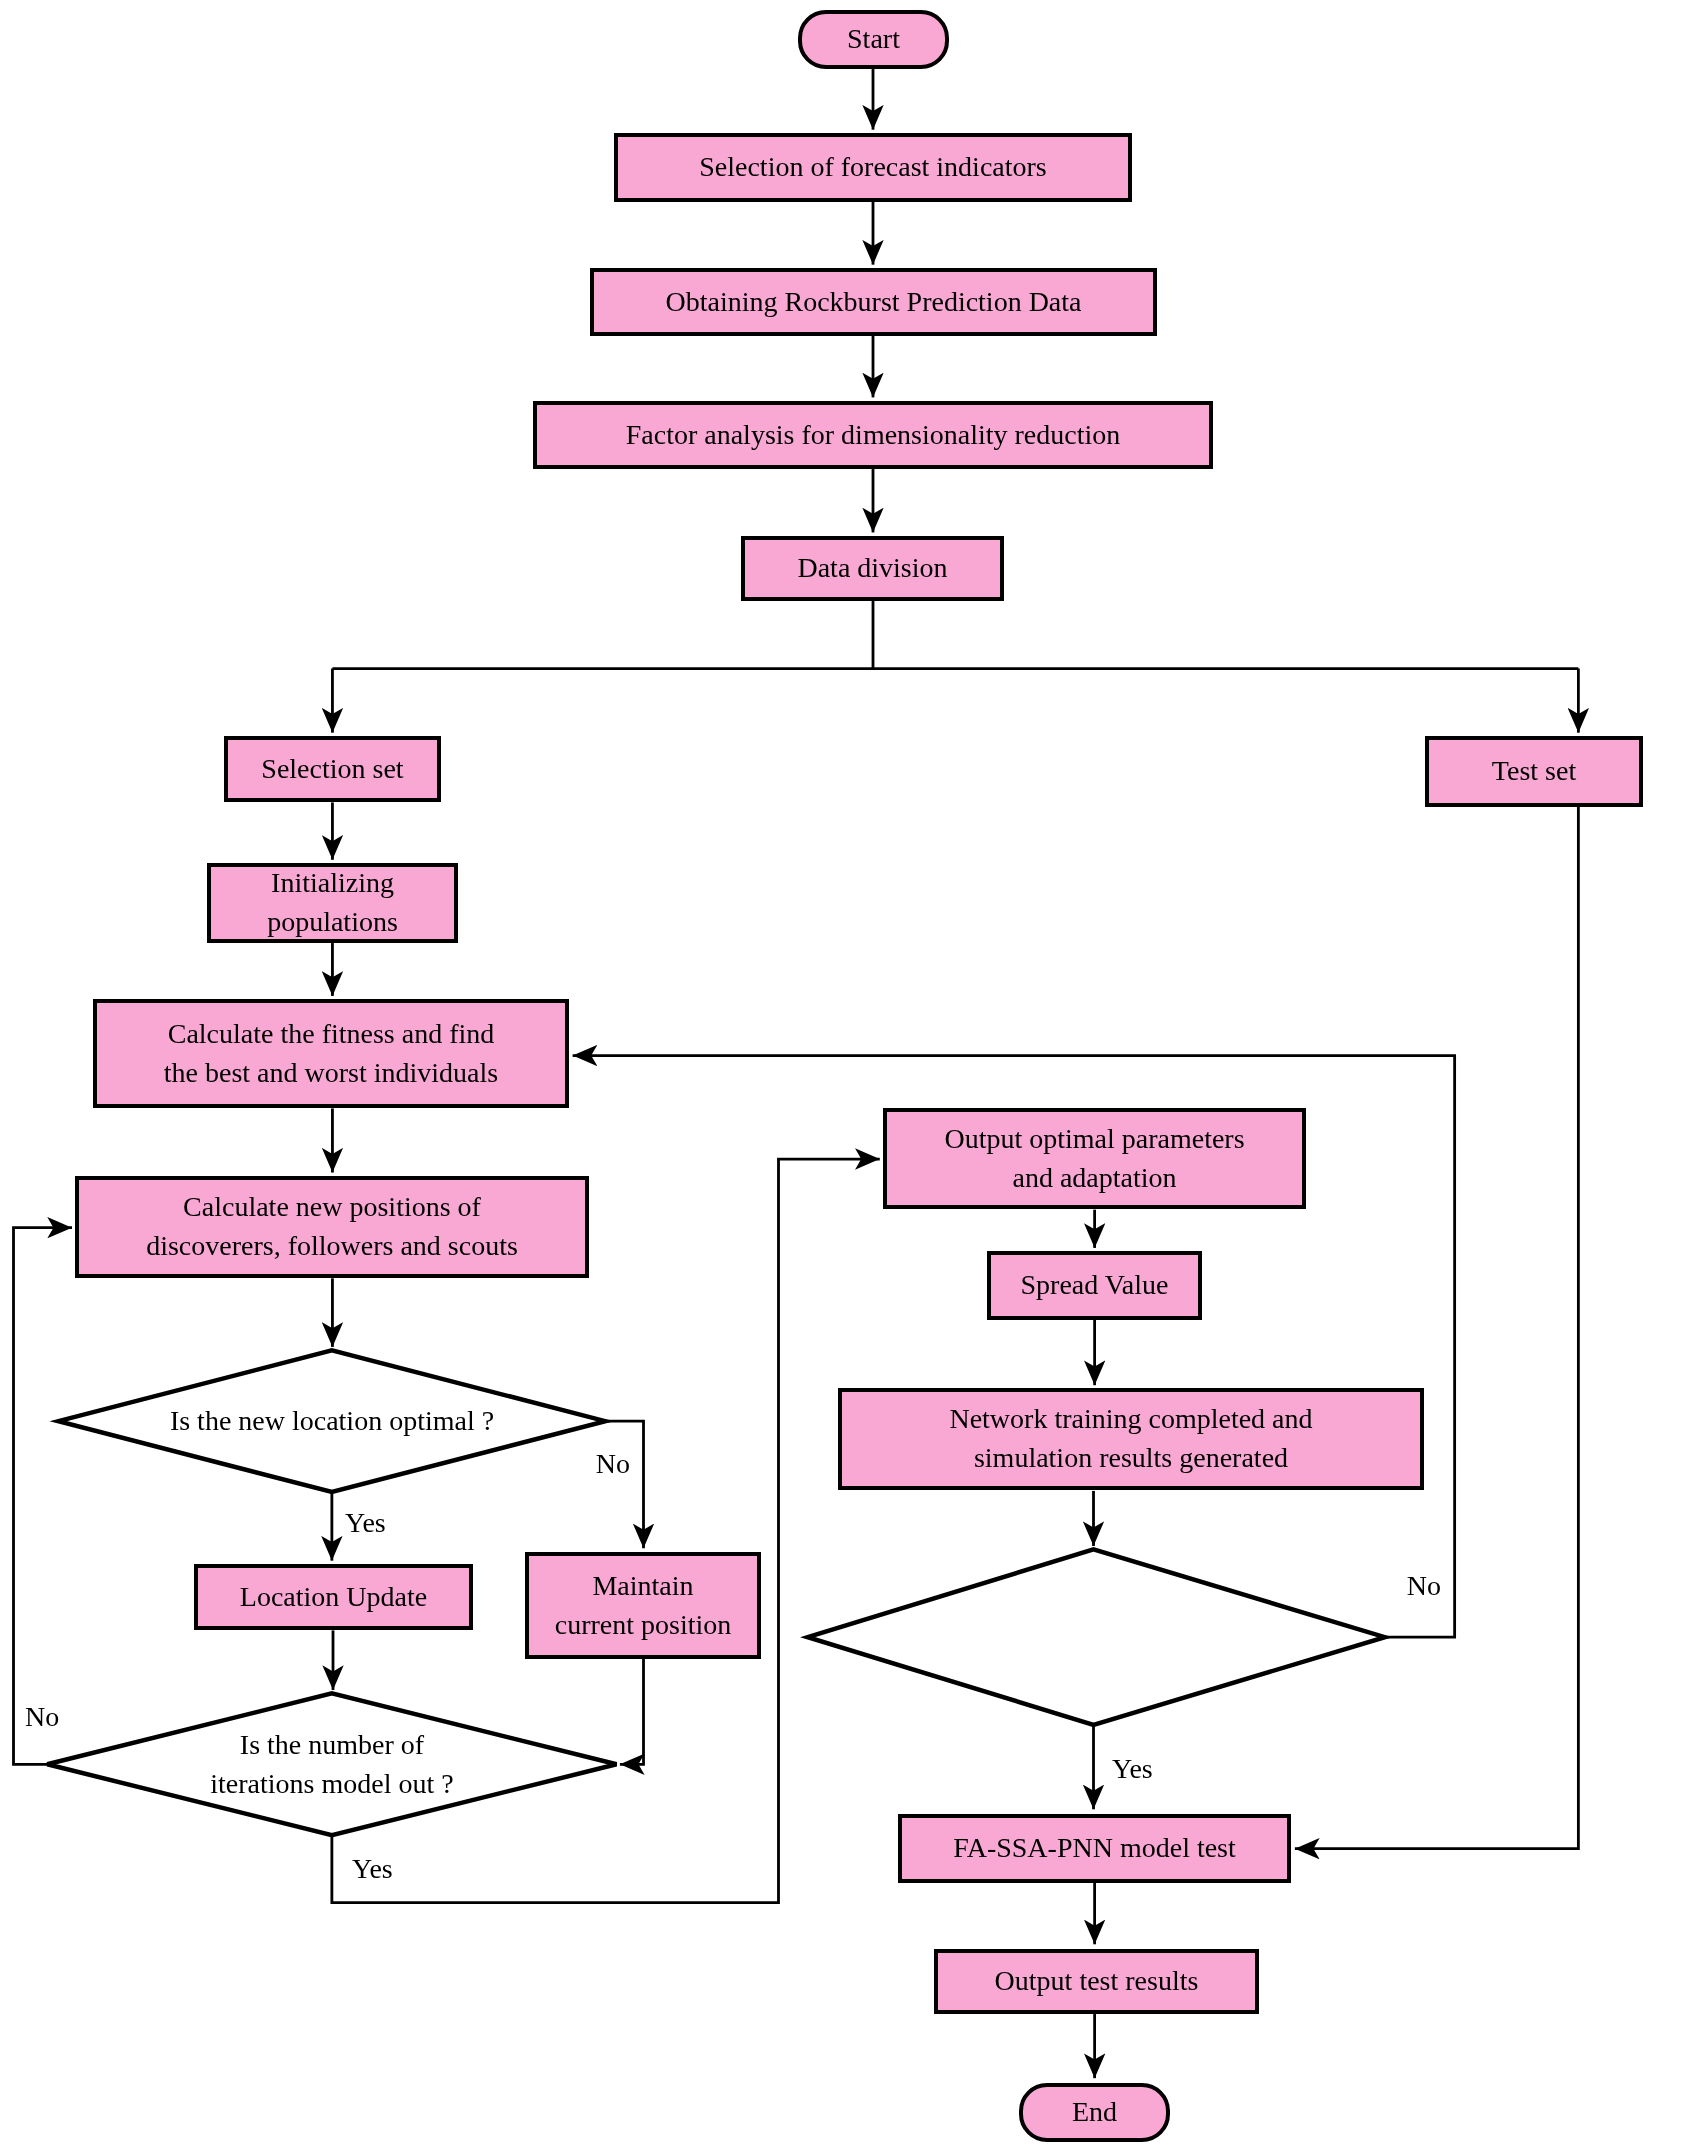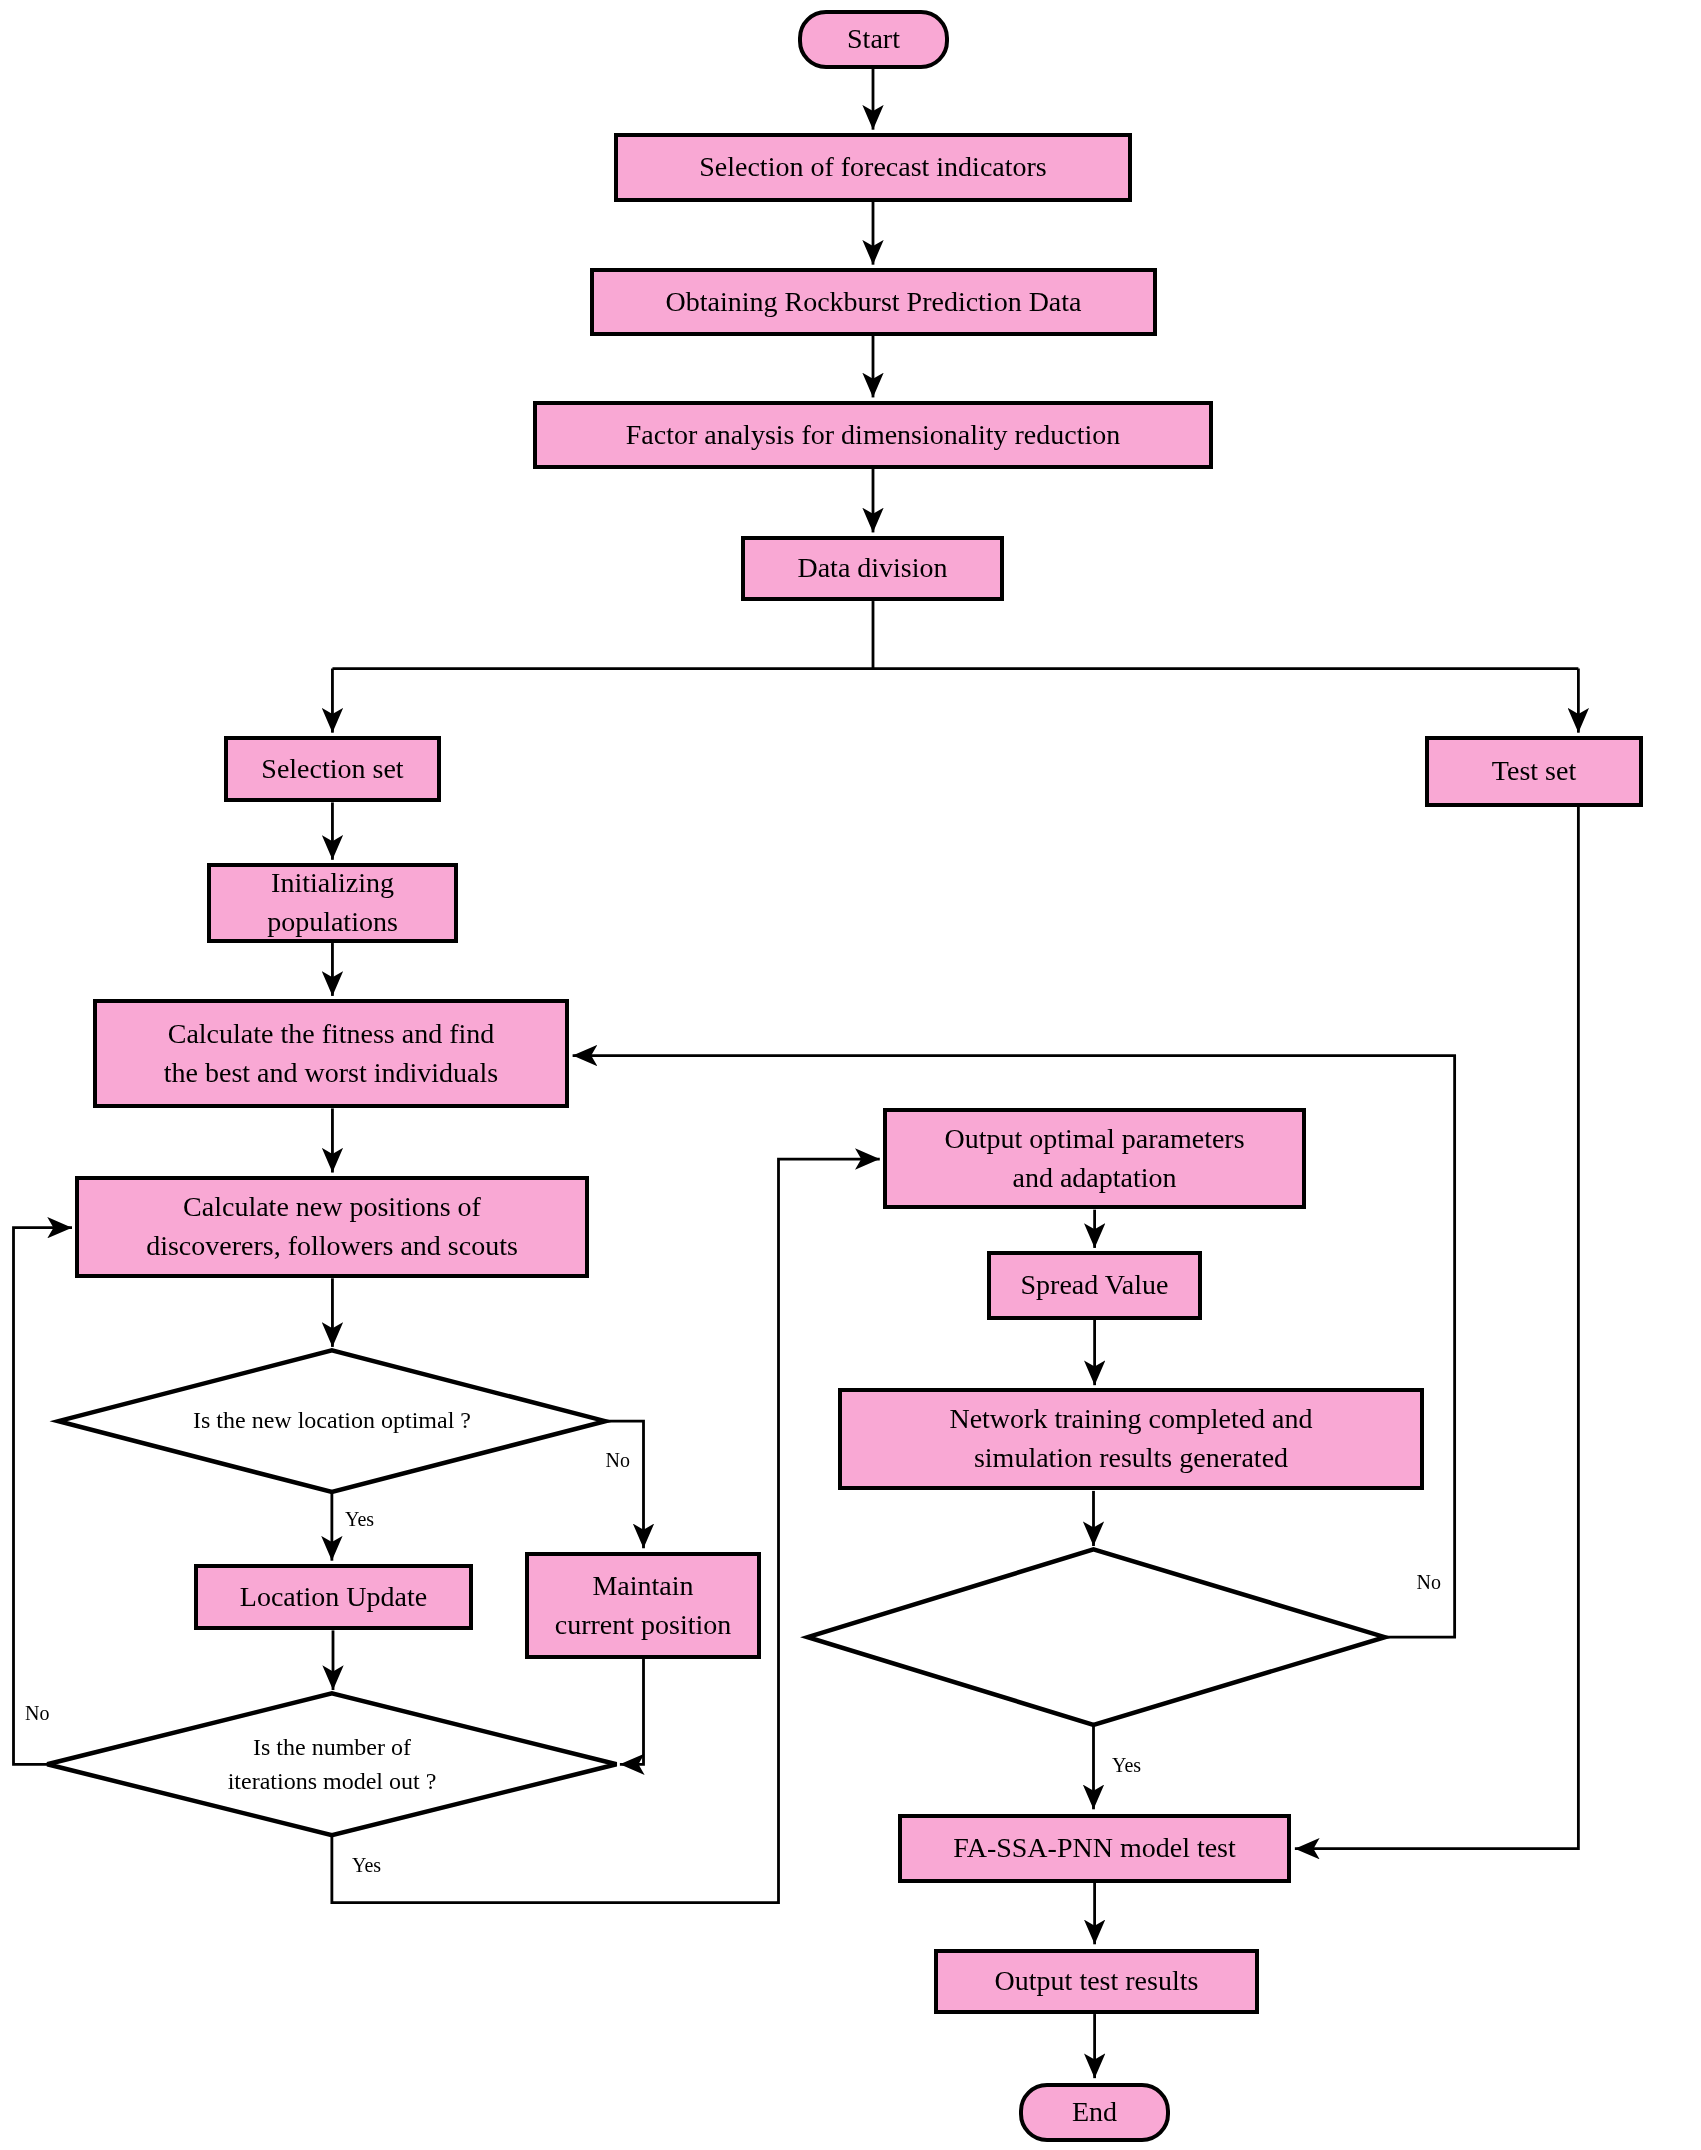--- a/index.html
+++ b/index.html
@@ -37,28 +37,28 @@
   }
   .terminator {
     border-radius: 28px;
   }
   .dtext {
     position: absolute;
     display: flex;
     align-items: center;
     justify-content: center;
     text-align: center;
-    font-size: 24px;
+    font-size: 28px;
     line-height: 1.38;
     white-space: pre-line;
     background: transparent;
   }
   .elabel {
     position: absolute;
-    font-size: 20px;
+    font-size: 28px;
     line-height: 1.1;
     white-space: nowrap;
   }
   .elabel.right-align { text-align: right; }
 </style>
 </head>
 <body>
 
 <div id="canvas">
 

